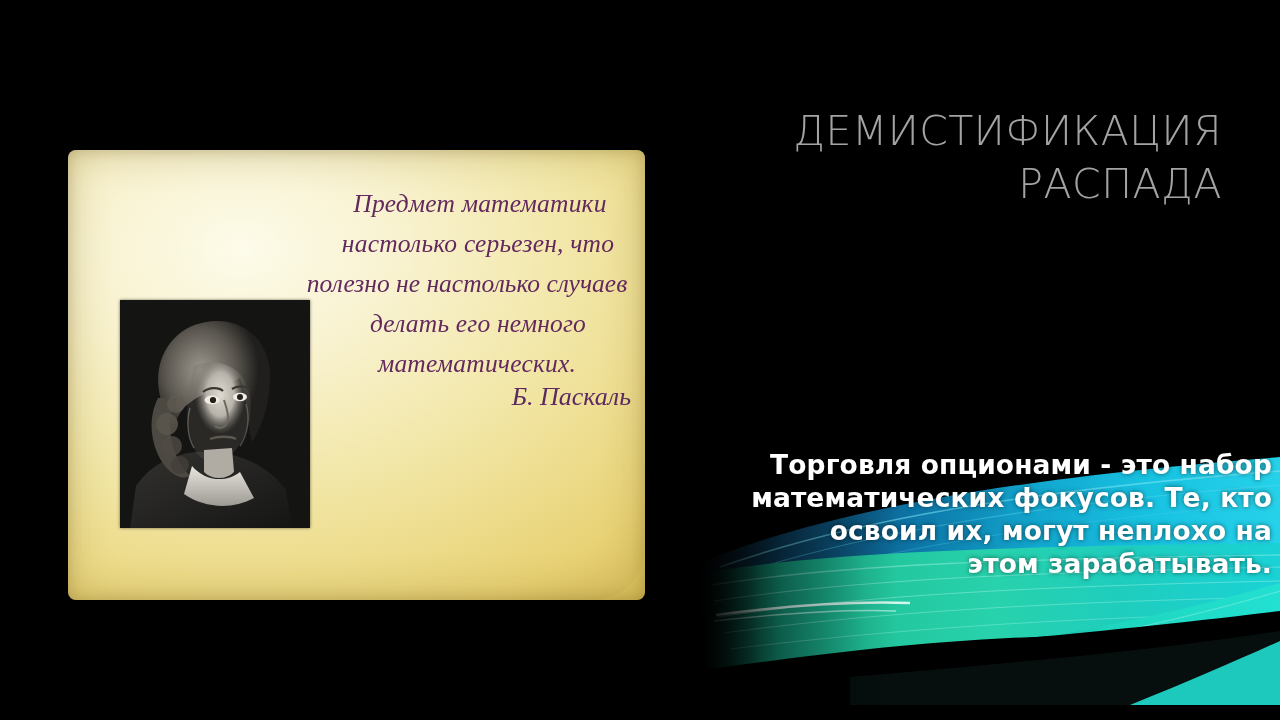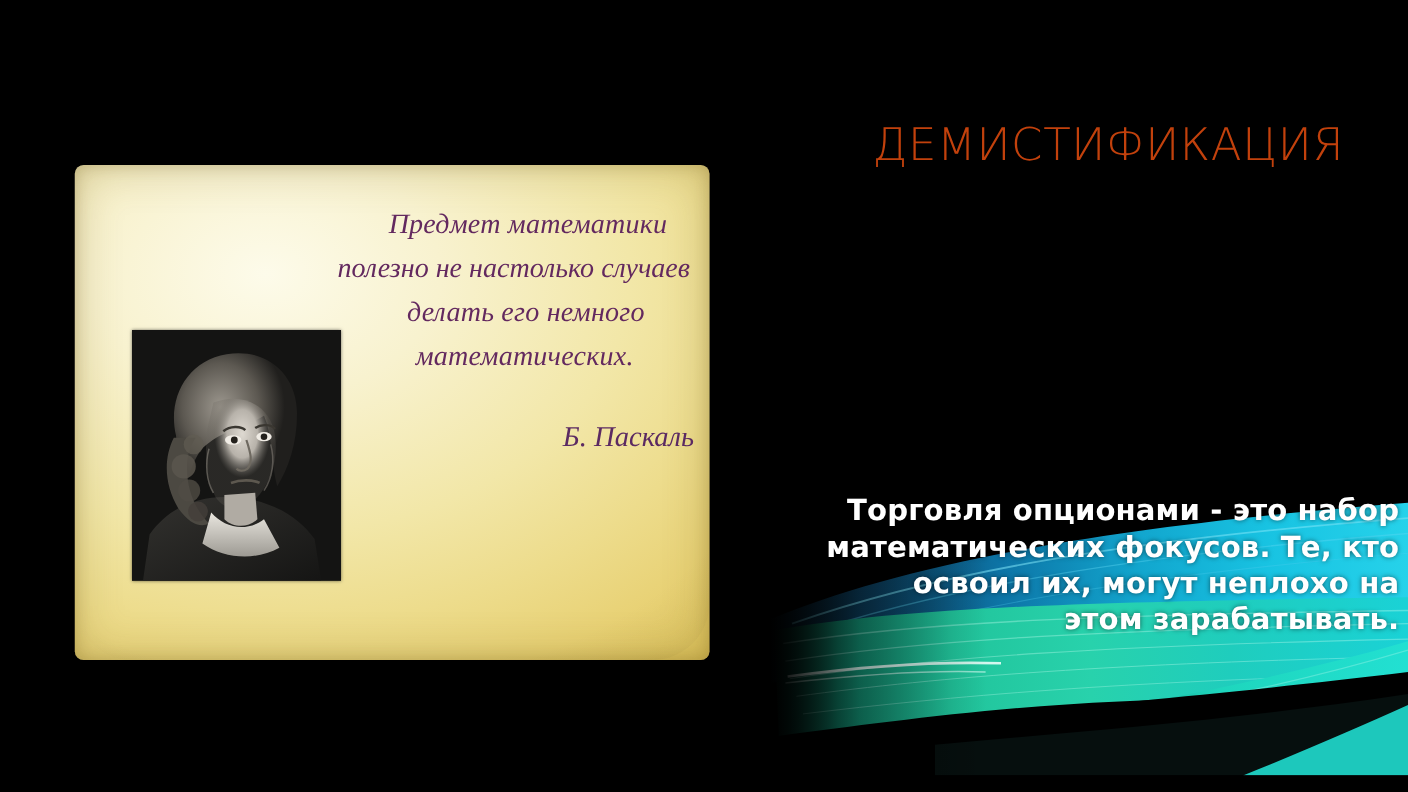--- a/index.html
+++ b/index.html
@@ -101,21 +101,21 @@
   }
   .portrait svg { position: absolute; inset: 0; }
 
   
   .title {
     position: absolute;
     right: 58px;
     top: 105px;
     width: 560px;
     text-align: right;
-    color: #c2410c;
+    color: #a3a3a3;
     font-family: "DejaVu Sans", "Liberation Sans", sans-serif;
     font-weight: 300;
     font-size: 41px;
     line-height: 53px;
     letter-spacing: 0.5px;
     z-index: 5;
   }
   .title span { display: block; }
 
   
@@ -205,30 +205,32 @@
         <path d="M104 100 C108 112 110 120 105 126 C101 129 97 128 95 126" stroke="#6e6960" stroke-width="2" fill="none"></path>
         <path d="M90 139 C98 136 110 136 116 139" stroke="#5d584f" stroke-width="2.4" fill="none"></path>
 
         <path d="M70 108 C66 122 68 138 74 148" stroke="#8b867d" stroke-width="1.4" fill="none" opacity="0.6"></path>
         <path d="M126 104 C130 118 128 134 120 146" stroke="#8b867d" stroke-width="1.4" fill="none" opacity="0.5"></path>
       </svg>
     </div>
 
     <div class="quote-text-block">
       <span class="quote-line l1">Предмет математики</span>
+      <span class="quote-line l2">настолько серьезен, что</span>
       <span class="quote-line l3">полезно не настолько случаев</span>
       <span class="quote-line l4">делать его немного</span>
       <span class="quote-line l5">математических.</span>
     </div>
 
     <div class="quote-author">Б. Паскаль</div>
   </div>
 
   <div class="title">
     <span>ДЕМИСТИФИКАЦИЯ</span>
+    <span>РАСПАДА</span>
   </div>
 
   <div class="wave">
     <svg viewBox="0 0 580 250" width="580" height="250" aria-hidden="true">
       <defs>
         <linearGradient id="bandCyan" x1="0" y1="0" x2="1" y2="0">
           <stop offset="0%" stop-color="#061a26"></stop>
           <stop offset="16%" stop-color="#0b3d5c"></stop>
           <stop offset="36%" stop-color="#0d74a6"></stop>
           <stop offset="58%" stop-color="#12a6ce"></stop>

